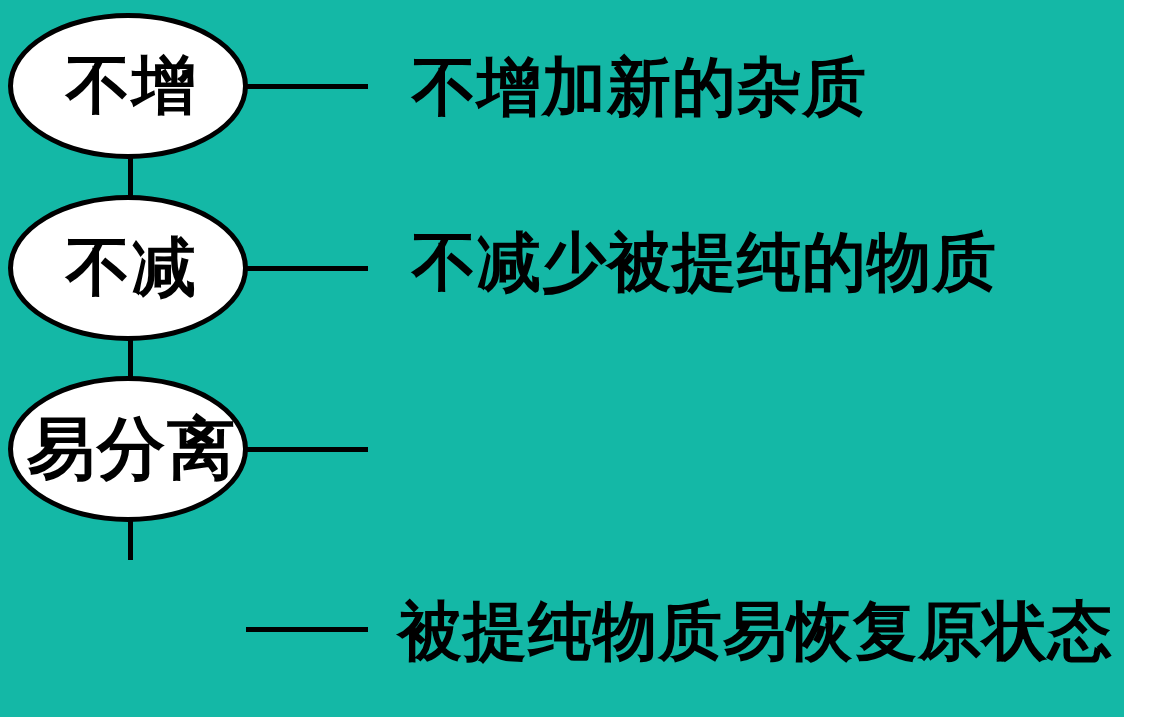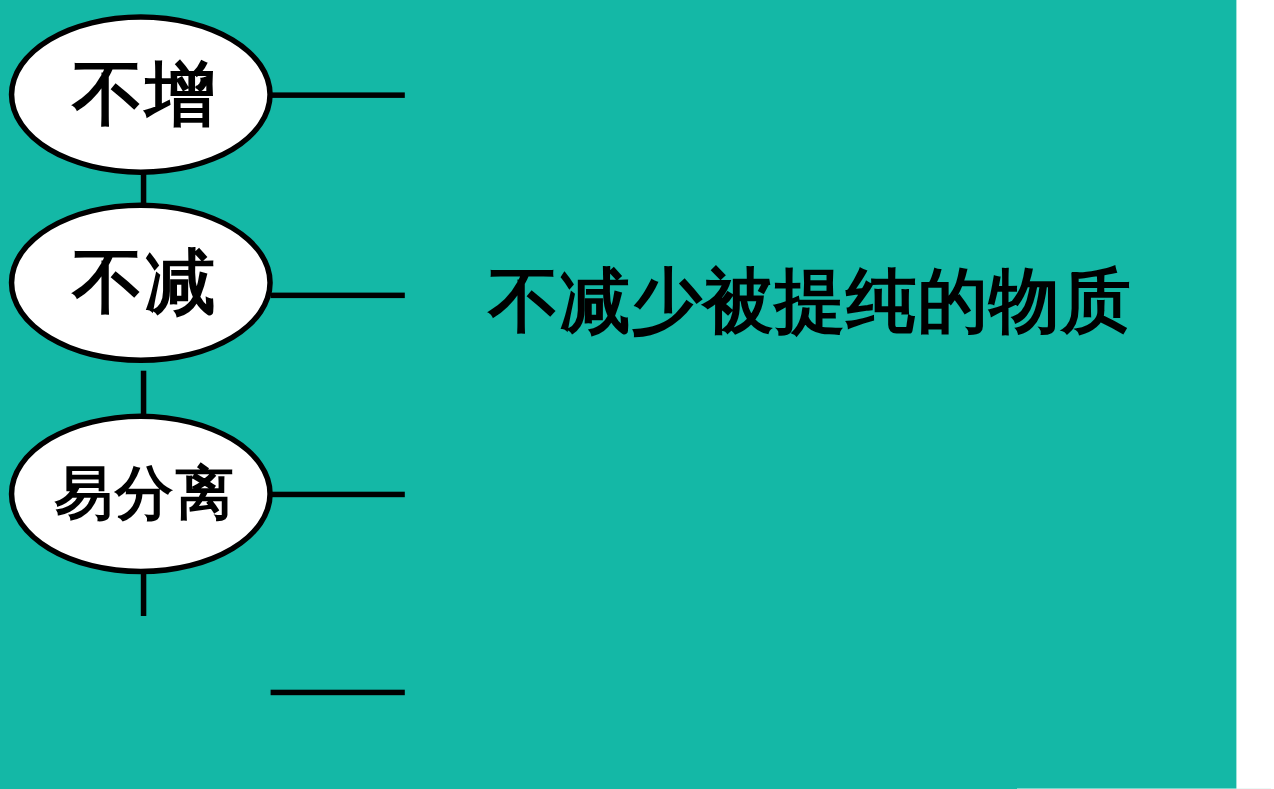--- a/index.html
+++ b/index.html
@@ -30,21 +30,21 @@
     background: #ffffff;
   }
   .node-label {
     font-weight: 700;
     line-height: 1;
     white-space: nowrap;
     letter-spacing: 2px;
     transform: translateX(4px);
   }
   .node-label.big { font-size: 64px; }
-  .node-label.small { font-size: 53px; text-align: center; }
+  .node-label.small { font-size: 68px; text-align: center; }
   .h-line {
     position: absolute;
     left: 246px;
     width: 122px;
     height: 5px;
     background: #000000;
   }
   .v-line {
     position: absolute;
     left: 128px;
@@ -53,57 +53,59 @@
   }
   .desc {
     position: absolute;
     font-size: 64px;
     font-weight: 700;
     line-height: 1;
     white-space: nowrap;
     letter-spacing: 1px;
   }
   .e1 { top: 13px; }
-  .e2 { top: 184px; }
+  .e2 { top: 195px; }
   .e3 { top: 376px; }
   .e4 { top: 556px; }
   .h1 { top: 84px; }
   .h2 { top: 266px; }
   .h3 { top: 447px; }
   .h4 { top: 627px; }
   .v1 { top: 155px; height: 44px; }
   .v2 { top: 337px; height: 43px; }
   .v3 { top: 518px; height: 42px; }
   .d1 { left: 412px; top: 56px; }
-  .d2 { left: 412px; top: 242px; margin-left: 32px; }
+  .d2 { left: 412px; top: 231px; }
   .d3 { left: 398px; top: 420px; }
   .d4 { left: 398px; top: 600px; }
 </style>
 </head>
 <body>
 
 <div class="canvas">
 
   <div class="ellipse e1">
     <span class="node-label big">不增</span>
   </div>
   <div class="h-line h1"></div>
+  <div class="desc d1">不增加新的杂质</div>
 
   <div class="v-line v1"></div>
 
   <div class="ellipse e2">
     <span class="node-label big">不减</span>
   </div>
   <div class="h-line h2"></div>
   <div class="desc d2">不减少被提纯的物质</div>
 
   <div class="v-line v2"></div>
 
   <div class="ellipse e3">
     <span class="node-label small">易分离</span>
   </div>
   <div class="h-line h3"></div>
 
   <div class="v-line v3"></div>
 
   <div class="h-line h4"></div>
+  <div class="desc d4">被提纯物质易恢复原状态</div>
 
 </div>
 
 </body></html>

